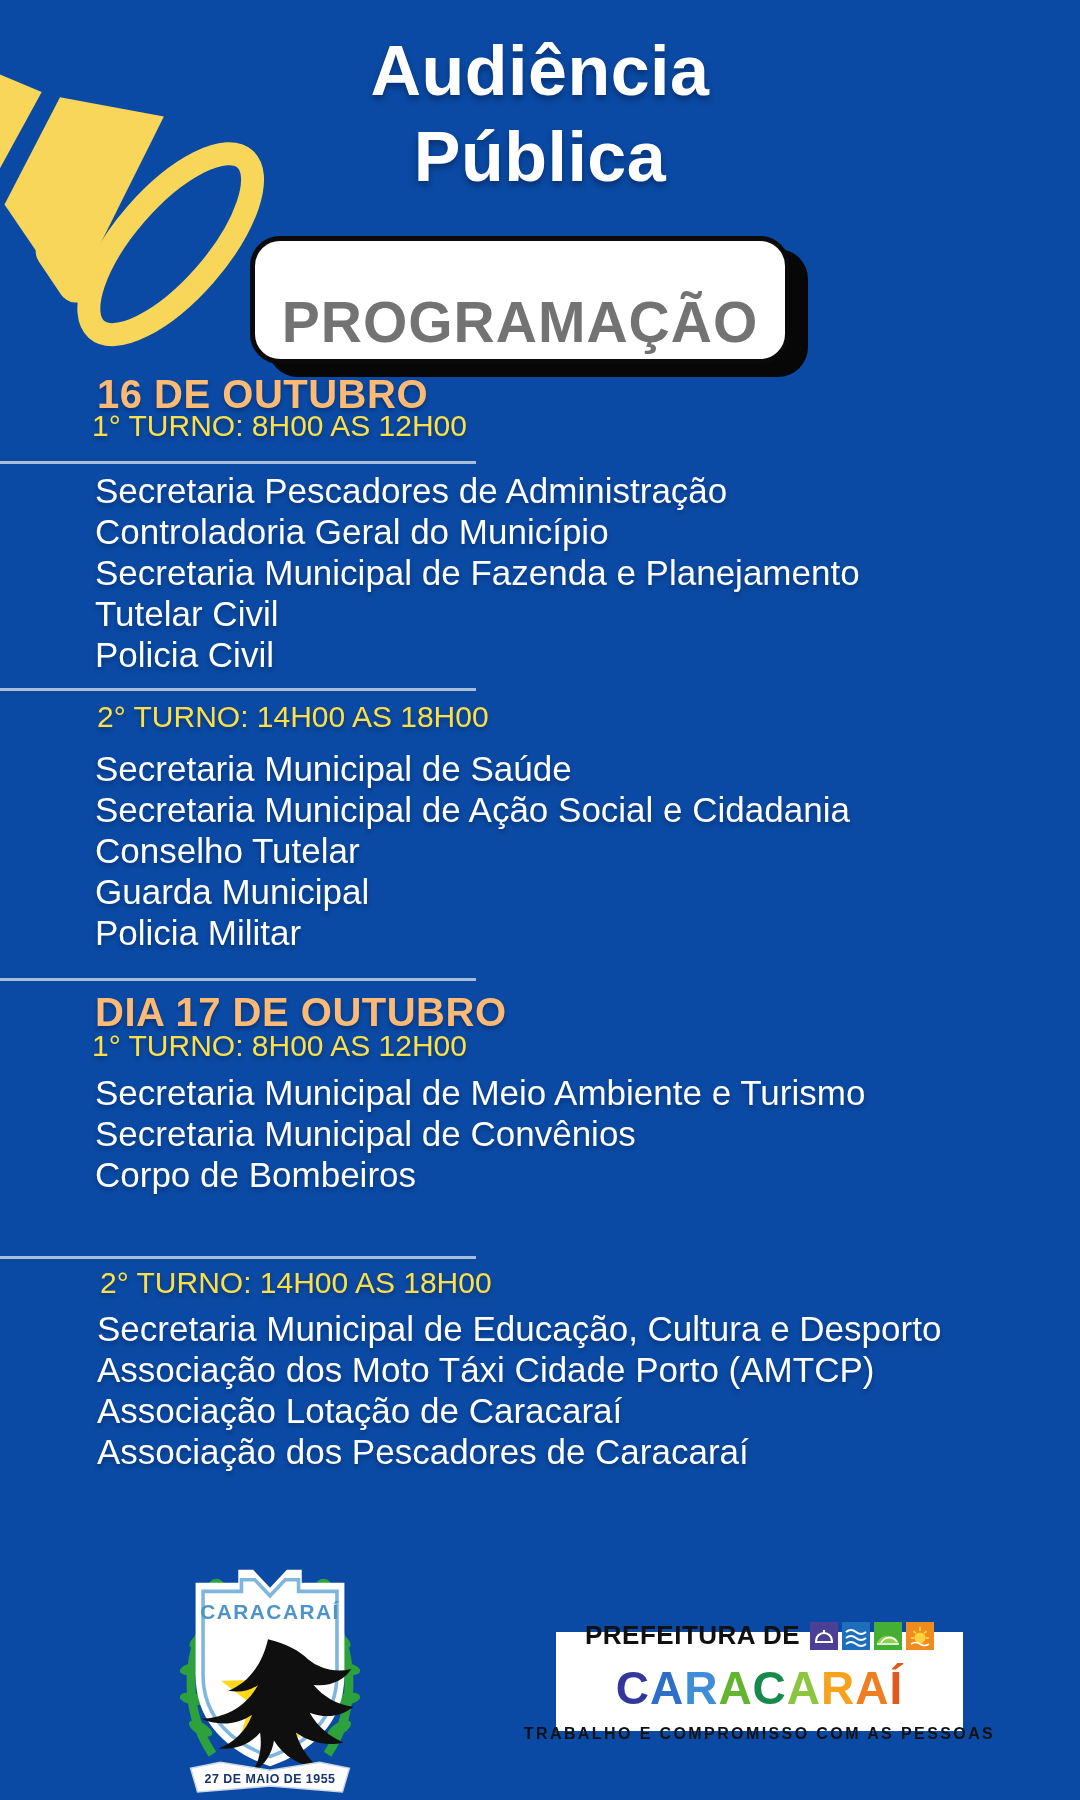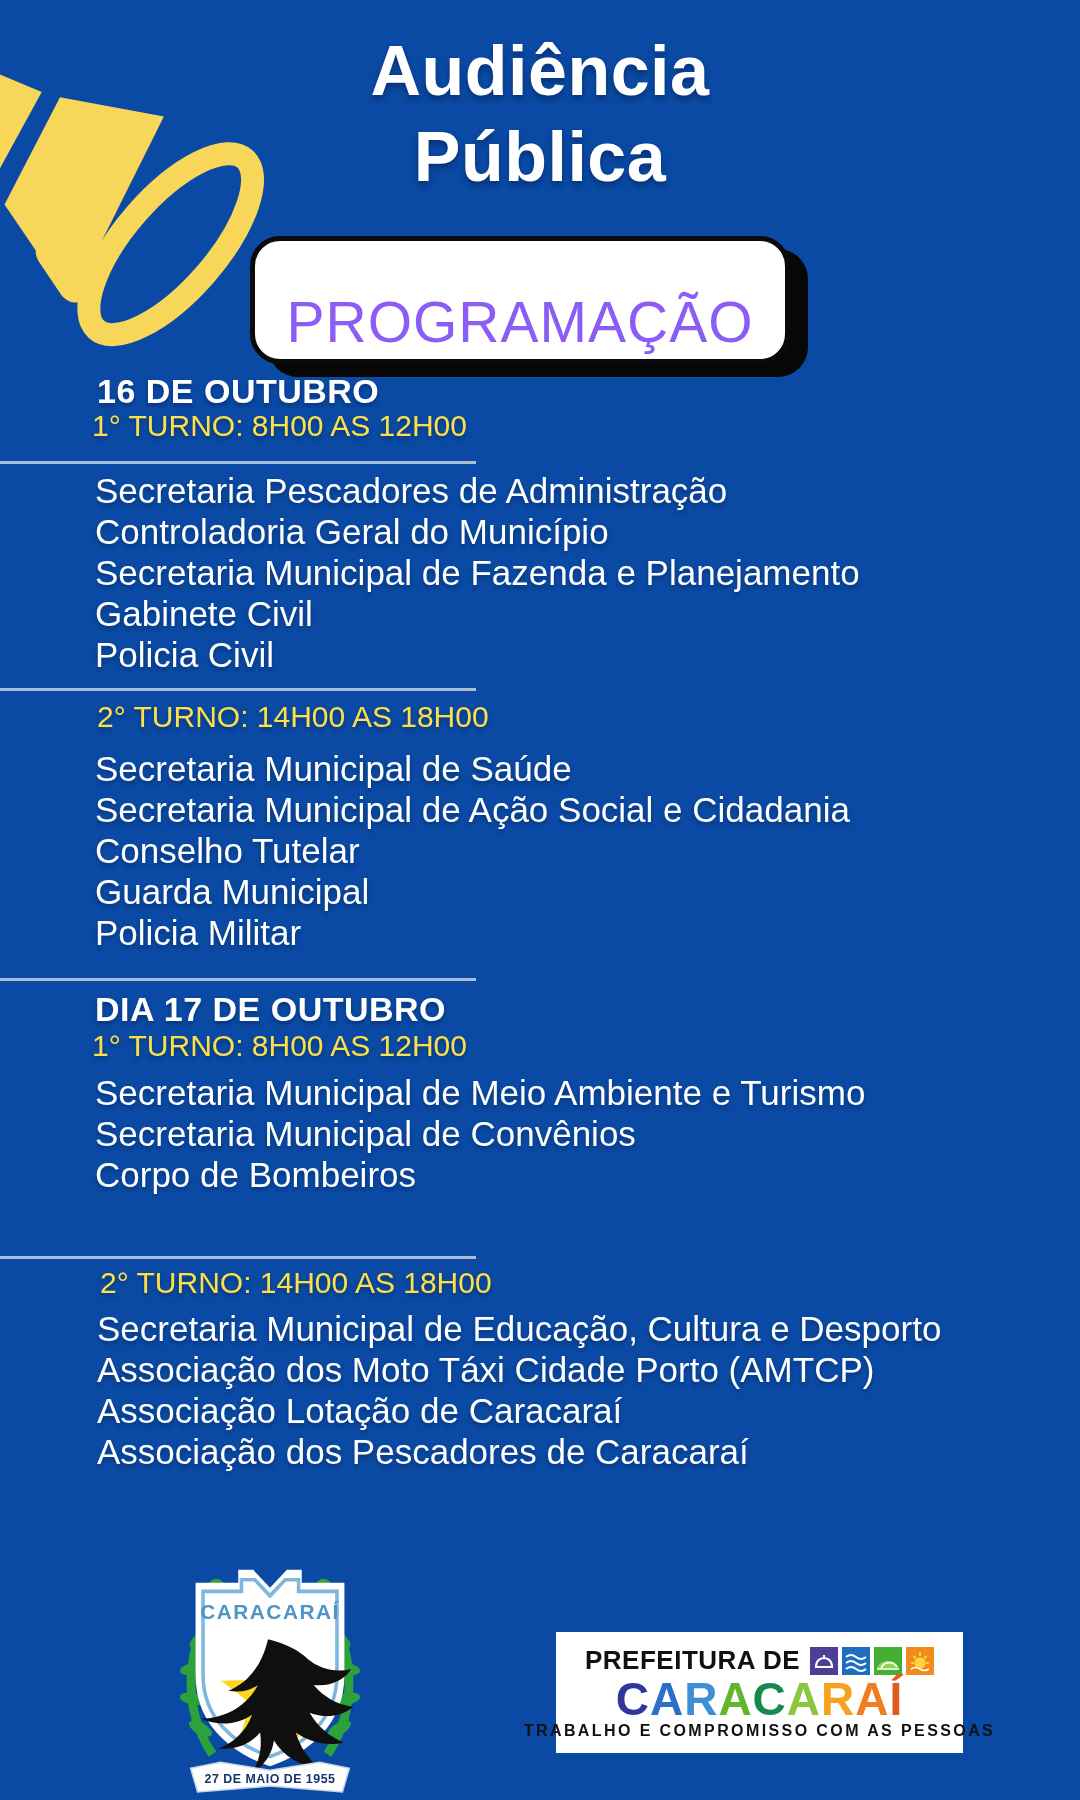--- a/index.html
+++ b/index.html
@@ -16,37 +16,37 @@
     letter-spacing:0.5px;text-shadow:0 4px 6px rgba(0,0,25,.35);
   }
   
   .badge{
     left:250px;top:236px;width:530px;height:118px;
     background:#ffffff;border:5px solid #0a0a0a;border-radius:30px;
     box-shadow:18px 13px 0 #070707;
     display:flex;align-items:center;justify-content:center;
   }
   .badge span{
-    color:#8b5cf6;font-weight:400;font-size:57px;letter-spacing:1px;margin-top:43px;
+    color:#737373;font-weight:700;font-size:57px;letter-spacing:1px;margin-top:43px;
   }
   .date-header{
-    color:#ffffff;font-weight:800;font-size:34px;letter-spacing:.5px;
+    color:#fdba74;font-weight:800;font-size:40px;letter-spacing:.5px;
     text-shadow:0 3px 4px rgba(0,0,25,.3);
   }
   .turn-header{
     color:#fde047;font-weight:400;font-size:30px;letter-spacing:0;
     text-shadow:0 3px 4px rgba(0,0,25,.3);
   }
   .list{color:#fff;font-size:35px;font-weight:400;line-height:41px;
     text-shadow:0 3px 4px rgba(0,0,25,.3);}
   .divider{height:3px;width:476px;left:0;background:#B9C7DD;opacity:.92;}
   
   .logo-box{
-    left:556px;top:1632px;width:407px;height:121px;background:#ffffff;
-    display:flex;flex-direction:column;align-items:center;justify-content:center;gap:0;
+    left:556px;top:1632px;width:407px;height:99px;background:#ffffff;
+    display:flex;flex-direction:column;align-items:center;justify-content:center;gap:14px;
   }
   .logo-row1{display:flex;align-items:center;gap:10px;}
   .logo-prefix{color:#111;font-weight:800;font-size:26px;letter-spacing:.5px;}
   .logo-squares{display:flex;gap:4px;}
   .logo-cityname{font-weight:800;font-size:46px;line-height:46px;letter-spacing:1px;}
   .logo-tagline{color:#111;font-weight:700;font-size:16px;letter-spacing:2.4px;white-space:nowrap;}
 </style>
 </head>
 <body>
 
@@ -73,21 +73,21 @@
     <span>PROGRAMAÇÃO</span>
   </div>
 
   <div class="abs date-header" style="left:97px;top:372px">16 DE OUTUBRO</div>
   <div class="abs turn-header" style="left:92px;top:409px">1° TURNO: 8H00 AS 12H00</div>
   <div class="abs divider" style="top:461px"></div>
   <div class="abs list" style="left:95px;top:470px">
     <div>Secretaria Pescadores de Administração</div>
     <div>Controladoria Geral do Município</div>
     <div>Secretaria Municipal de Fazenda e Planejamento</div>
-    <div>Gabinete Civil</div>
+    <div>Tutelar Civil</div>
     <div>Policia Civil</div>
   </div>
 
   <div class="abs divider" style="top:688px"></div>
   <div class="abs turn-header" style="left:97px;top:700px">2° TURNO: 14H00 AS 18H00</div>
   <div class="abs list" style="left:95px;top:748px">
     <div>Secretaria Municipal de Saúde</div>
     <div>Secretaria Municipal de Ação Social e Cidadania</div>
     <div>Conselho Tutelar</div>
     <div>Guarda Municipal</div>

